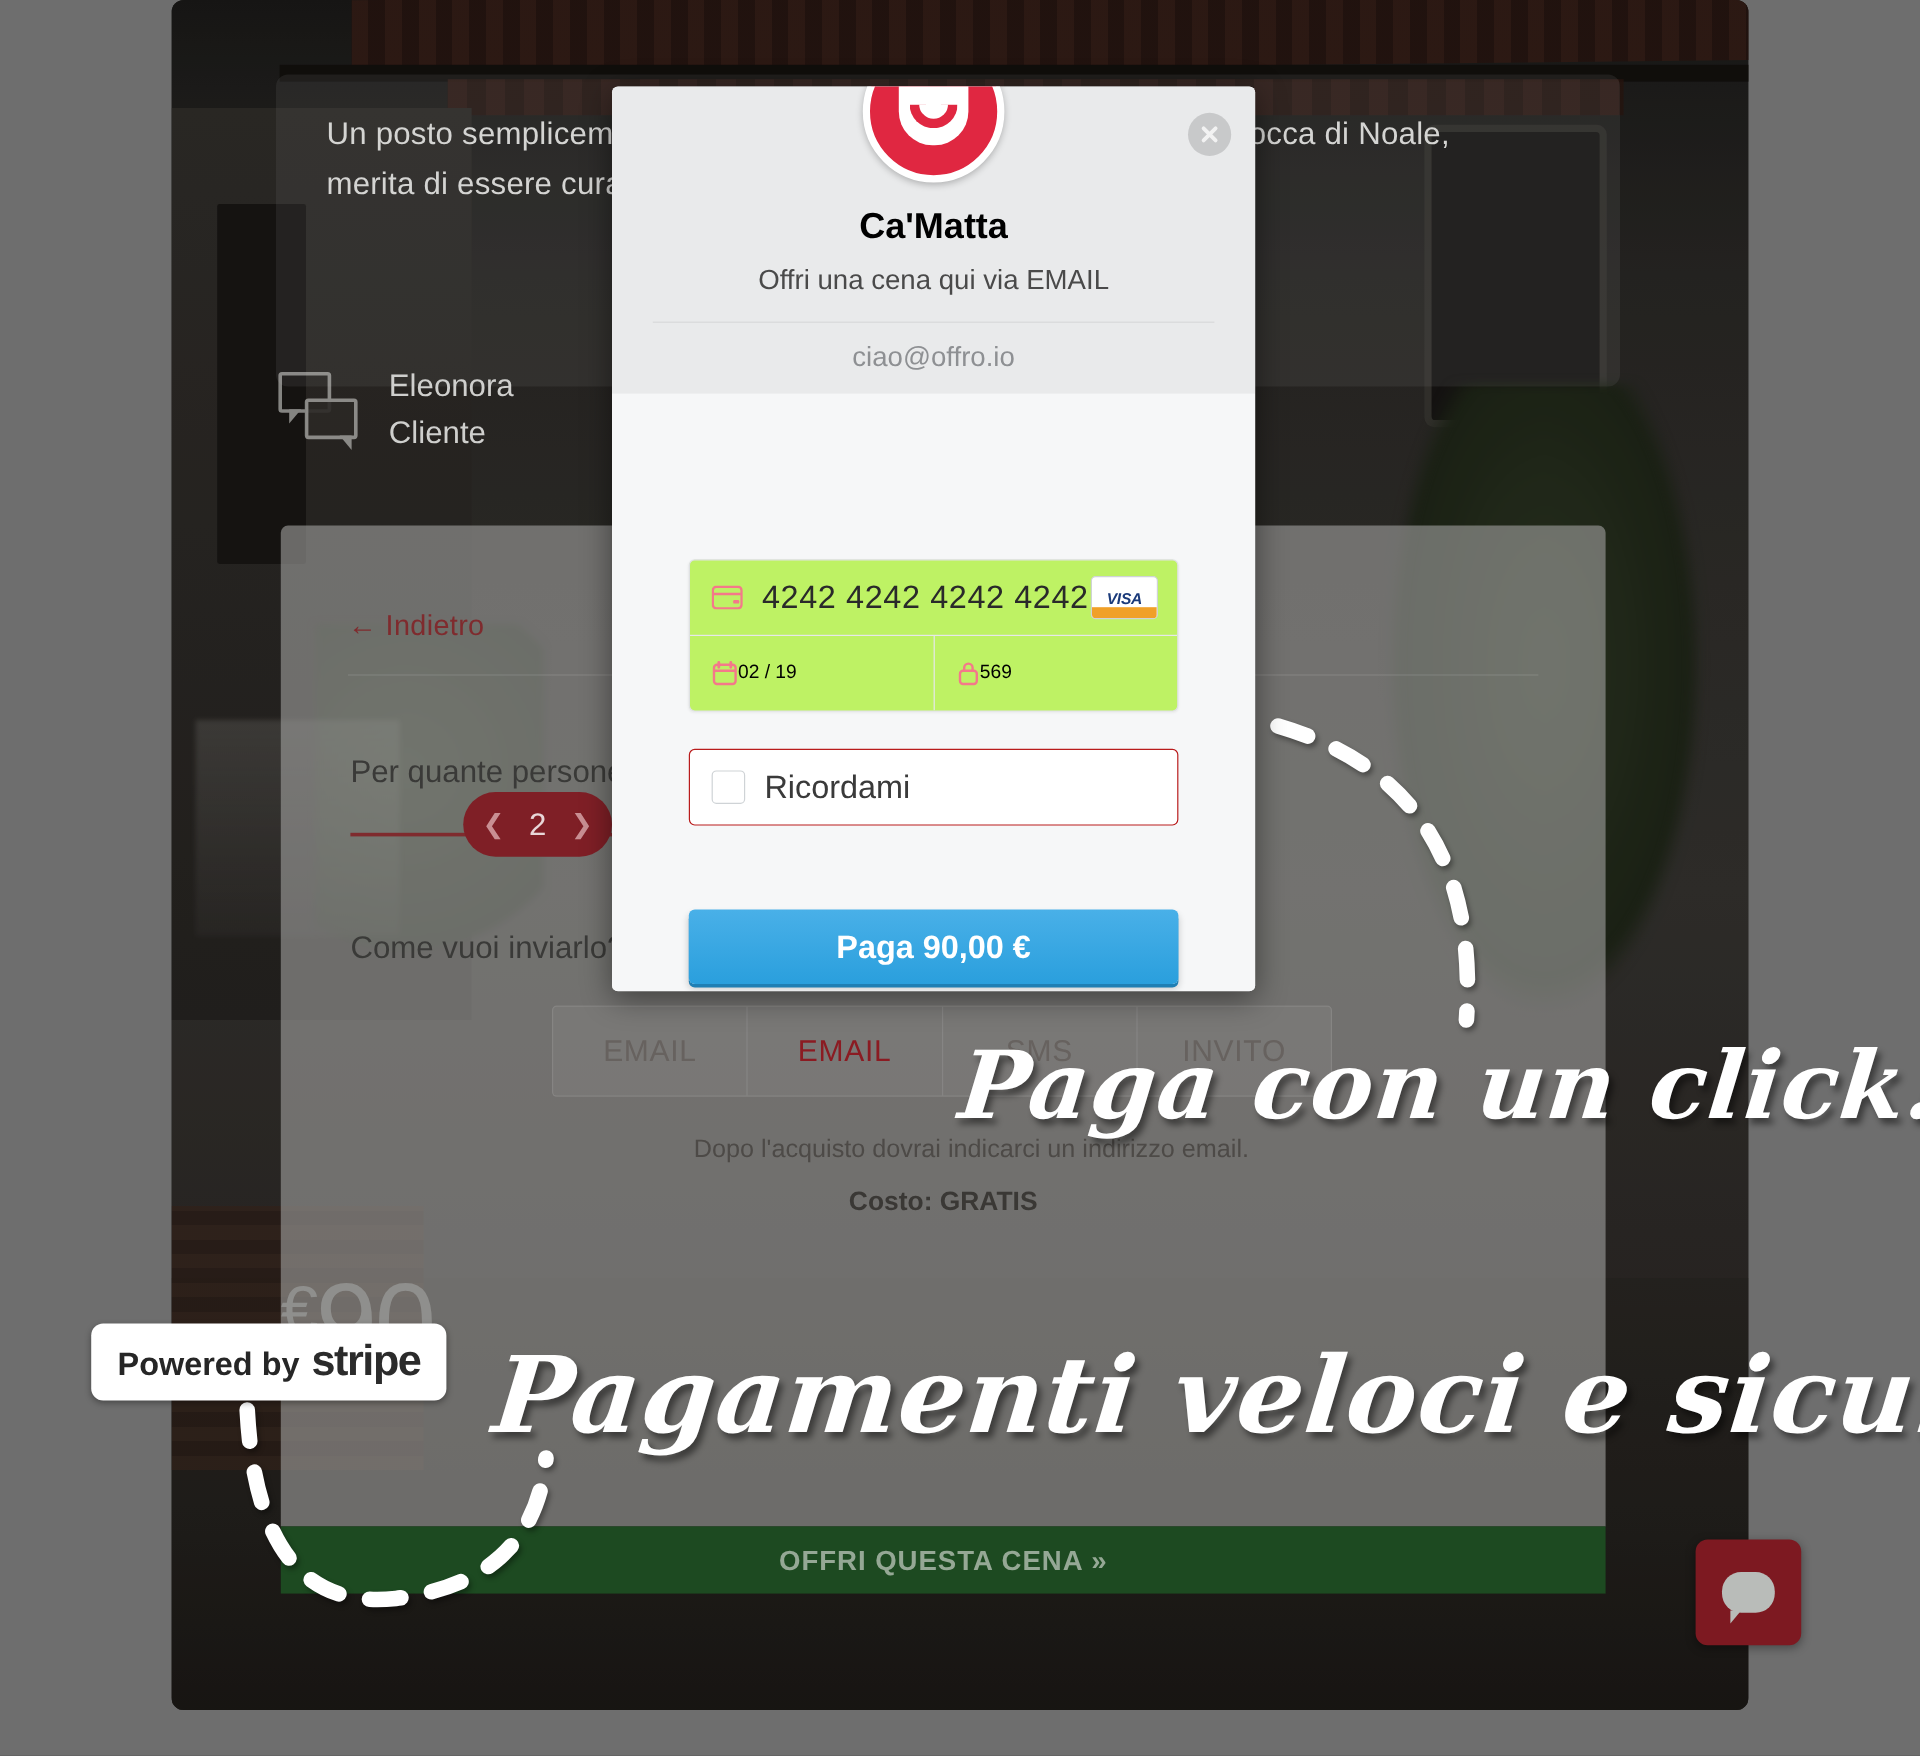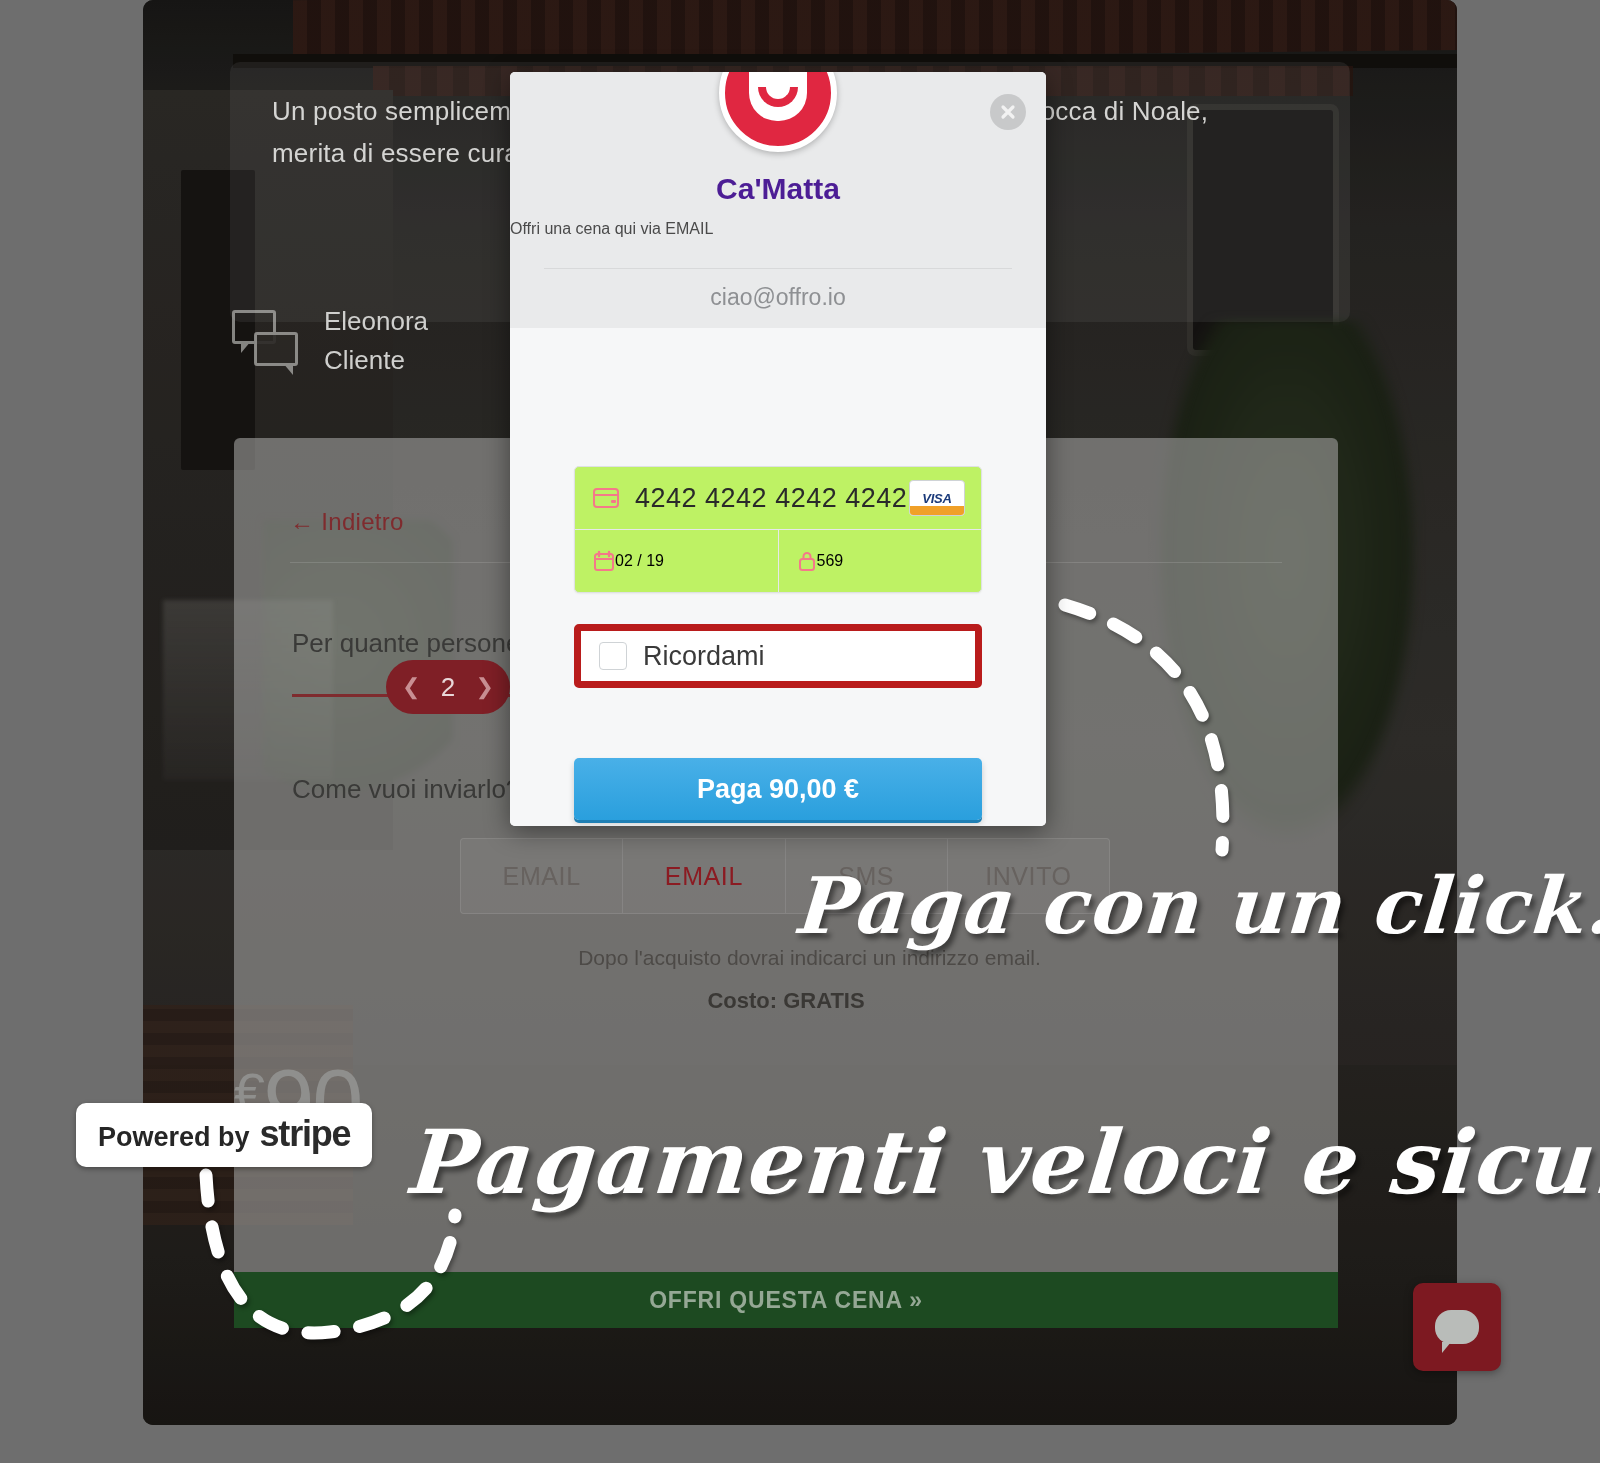--- a/index.html
+++ b/index.html
@@ -176,25 +176,25 @@
   .modal {
     position: absolute; left: 510px; top: 72px; width: 536px; height: 754px;
     background: #e9eaeb;
     border-radius: 5px;
     box-shadow: 0 5px 26px rgba(0,0,0,.45);
     overflow: hidden;
   }
   .modal .head { position: relative; height: 256px; background: #e9eaeb; }
   .modal .merchant {
     position: absolute; left: 0; right: 0; top: 100px; text-align: center;
-    font-size: 30px; font-weight: bold; color: #4c1d95;
+    font-size: 30px; font-weight: bold; color: #000000;
   }
   .modal .desc {
-    position: absolute; left: 0; right: 0; top: 148px; text-align: left;
-    font-size: 16px; color: #4a4a4a;
+    position: absolute; left: 0; right: 0; top: 148px; text-align: center;
+    font-size: 23px; color: #4a4a4a;
   }
   .modal .hr { position: absolute; left: 34px; right: 34px; top: 196px; height: 1px; background: #d8d9da; }
   .modal .email {
     position: absolute; left: 0; right: 0; top: 212px; text-align: center;
     font-size: 23px; color: #8e9093;
   }
   .modal .body { position: absolute; left: 0; right: 0; top: 256px; bottom: 0; background: #f6f7f8; }
 
   .logo-badge {
     position: absolute; left: 50%; top: -38px; transform: translateX(-50%);
@@ -244,21 +244,21 @@
   .visa .bot { height: 9px; background: #f0a028; position: absolute; bottom: 0; left: 0; right: 0; }
   .visa .mid {
     position: absolute; left: 0; right: 0; top: 9px; bottom: 9px;
     display: flex; align-items: center; justify-content: center;
     font-size: 13px; font-weight: bold; font-style: italic; color: #1a3a7a;
     letter-spacing: -.2px;
   }
 
   .remember {
     position: absolute; left: 64px; top: 296px; width: 408px; height: 64px;
-    background: #fff; border: 7px solid #b91c1c; border-radius: 5px;
+    background: #fff; border: 1px solid #b91c1c; border-radius: 5px;
     display: flex; align-items: center; padding: 0 18px;
   }
   .remember .chk {
     width: 28px; height: 28px; border: 1px solid #cfd3d6; border-radius: 4px; background: #fff;
   }
   .remember .lbl { margin-left: 16px; font-size: 27px; color: #3a3a3a; }
 
   .paybtn {
     position: absolute; left: 64px; top: 430px; width: 408px; height: 62px;
     border-radius: 5px;

